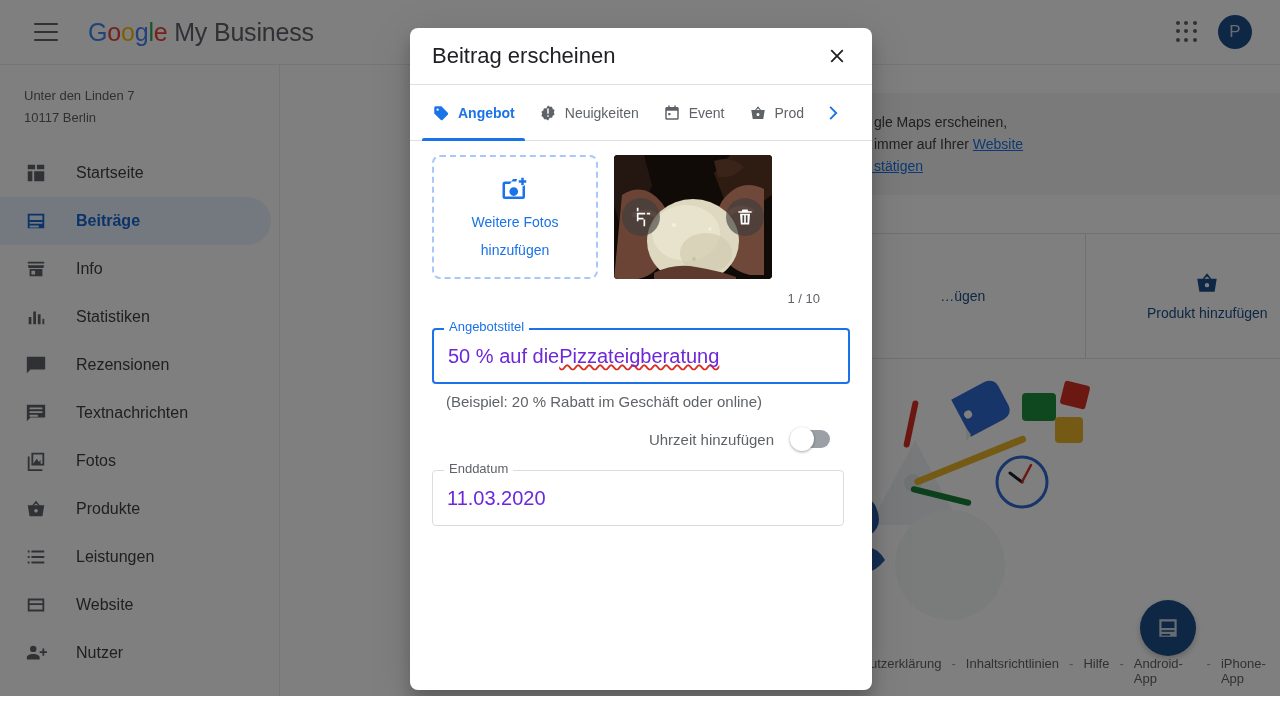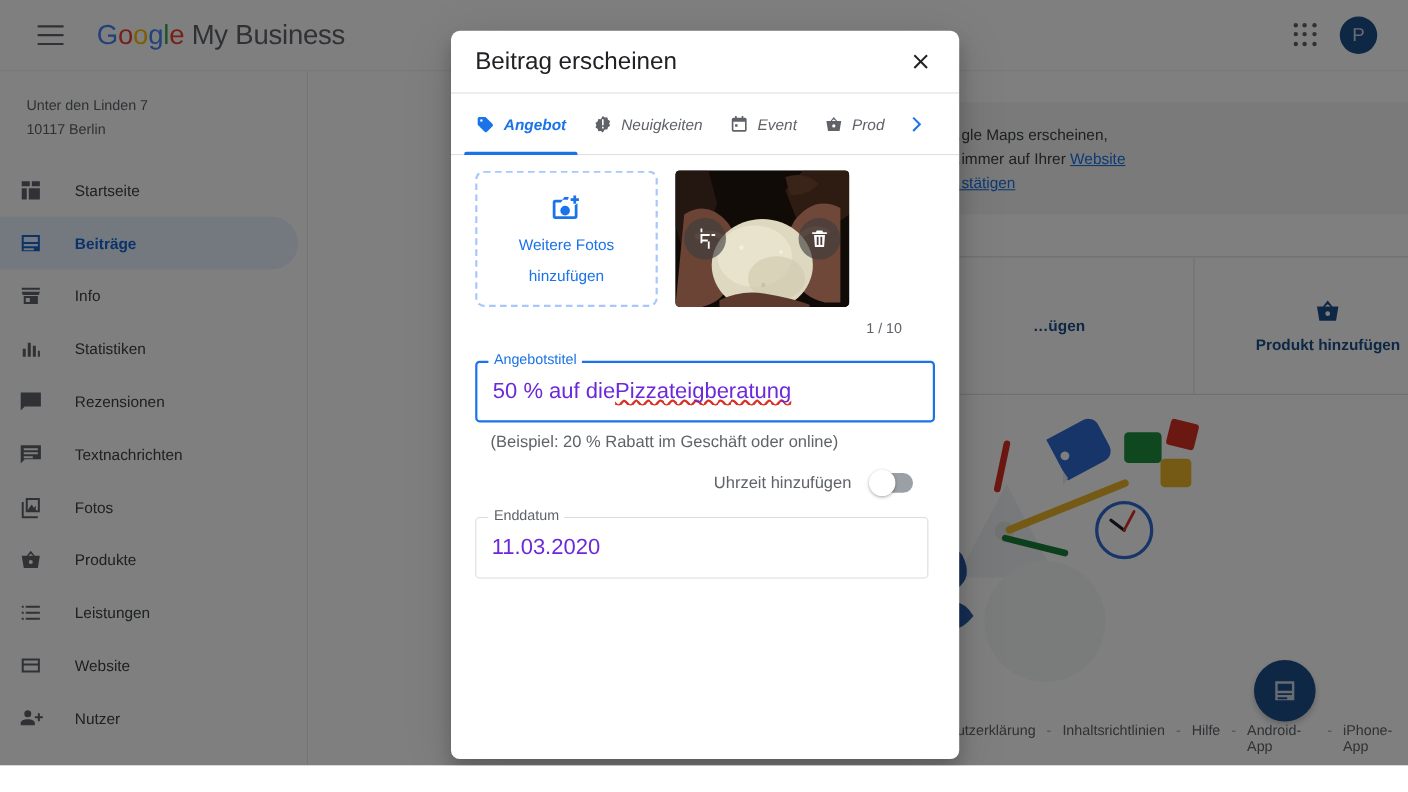--- a/index.html
+++ b/index.html
@@ -35,37 +35,37 @@
   .avatar { width:34px; height:34px; border-radius:50%; background:#1a4f8a;
     color:#cfd8e3; display:flex; align-items:center; justify-content:center;
     font-size:17px; cursor:pointer; }
 
   
   .sidebar { position:absolute; top:65px; left:0; width:280px; bottom:0;
     background:#fff; border-right:1px solid #e8eaed; padding-top:18px; }
   .biz-name { font-size:22px; color:#3c4043; padding:0 0 0 24px; line-height:30px; }
   .biz-addr { font-size:13px; color:#5f6368; padding:4px 0 0 24px; line-height:18px; }
   .nav { margin-top:22px; }
-  .nav-item { display:flex; align-items:center; height:48px; padding-left:16px;
-    gap:28px; color:#3c4043; font-size:14px; cursor:pointer;
+  .nav-item { display:flex; align-items:center; height:48px; padding-left:24px;
+    gap:28px; color:#3c4043; font-size:16px; cursor:pointer;
     border-top-right-radius:24px; border-bottom-right-radius:24px; margin-right:8px; }
   .nav-item.active { background:#e8f0fe; color:#1967d2; font-weight:600; }
   .nav-item .ic { width:24px; height:24px; flex:0 0 24px; display:flex; align-items:center; justify-content:center; }
   .nav-item .ic svg { width:22px; height:22px; fill:#5f6368; }
   .nav-item.active .ic svg { fill:#1967d2; }
 
   
   .content { position:absolute; top:65px; left:280px; right:0; bottom:0; background:#fff; overflow:hidden;}
   .notice-card { position:absolute; left:560px; top:28px; width:490px; background:#f5f5f5;
     border-radius:8px; padding:18px 20px; font-size:14px; color:#3c4043; line-height:22px; }
   .notice-card a { color:#1a73e8; text-decoration:underline; }
   .action-card { position:absolute; left:560px; top:168px; width:490px; height:126px;
     background:#fff; border:1px solid #e0e0e0; border-radius:8px; display:flex; }
   .action-col { flex:1; display:flex; flex-direction:column; align-items:center;
-    justify-content:center; gap:8px; color:#1a4f8a; font-size:14px; text-align:center; line-height:19px; cursor:pointer;font-weight:bold;}
+    justify-content:center; gap:8px; color:#1a4f8a; font-size:14px; text-align:center; line-height:19px; cursor:pointer;}
   .action-col + .action-col { border-left:1px solid #e0e0e0; }
   .action-col svg { width:26px; height:26px; fill:#1a4f8a; }
 
   .deco { position:absolute; left:560px; top:300px; width:320px; height:260px; }
   .fab { position:absolute; right:84px; bottom:40px; width:56px; height:56px;
     border-radius:50%; background:#1a4f8a; display:flex; align-items:center;
     justify-content:center; box-shadow:0 3px 6px rgba(0,0,0,.22); cursor:pointer;}
   .fab svg { width:26px; height:26px; fill:#cfd8e3; }
 
   .footer { position:absolute; left:280px; right:0; bottom:10px; display:flex;
@@ -81,21 +81,21 @@
     background:#fff; border-radius:8px; box-shadow:0 11px 15px rgba(0,0,0,.2),0 9px 46px rgba(0,0,0,.12);
     display:flex; flex-direction:column; overflow:hidden; }
   .dlg-head { height:57px; flex:0 0 57px; display:flex; align-items:center;
     padding:0 22px; border-bottom:1px solid #e0e0e0; }
   .dlg-title { font-size:22px; color:#202124; }
   .dlg-close { margin-left:auto; width:26px; height:26px; cursor:pointer;
     display:flex; align-items:center; justify-content:center; }
   .dlg-close svg { width:22px; height:22px; fill:#202124; }
 
   .tabs { height:56px; flex:0 0 56px; display:flex; align-items:center;
-    border-bottom:1px solid #e0e0e0; padding-left:10px; position:relative;font-style:italic; }
+    border-bottom:1px solid #e0e0e0; padding-left:10px; position:relative; }
   .tab { display:flex; align-items:center; gap:8px; padding:0 12px; height:56px;
     font-size:14px; color:#5f6368; cursor:pointer; white-space:nowrap; position:relative;}
   .tab svg { width:18px; height:18px; fill:#5f6368; }
   .tab.active { color:#1a73e8; font-weight:600; }
   .tab.active svg { fill:#1a73e8; }
   .tab.active::after { content:""; position:absolute; left:2px; right:2px; bottom:0;
     height:3px; background:#1a73e8; border-radius:2px 2px 0 0;}
   .tab-next { margin-left:2px; width:28px; height:28px; display:flex; align-items:center;
     justify-content:center; cursor:pointer; }
   .tab-next svg { width:20px; height:20px; fill:#1a73e8; }

